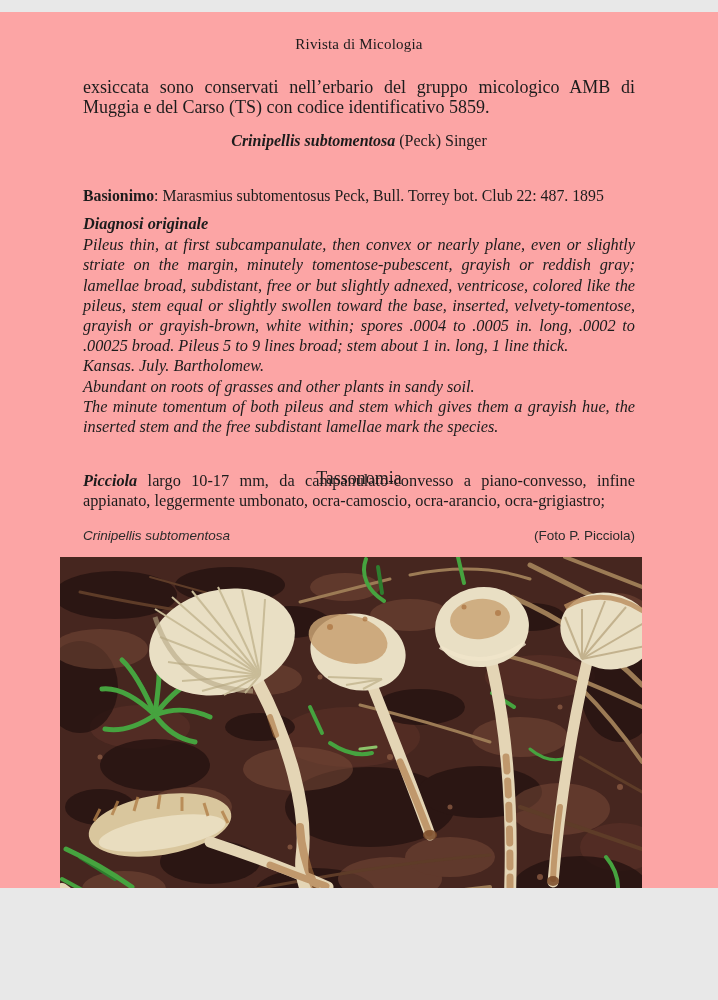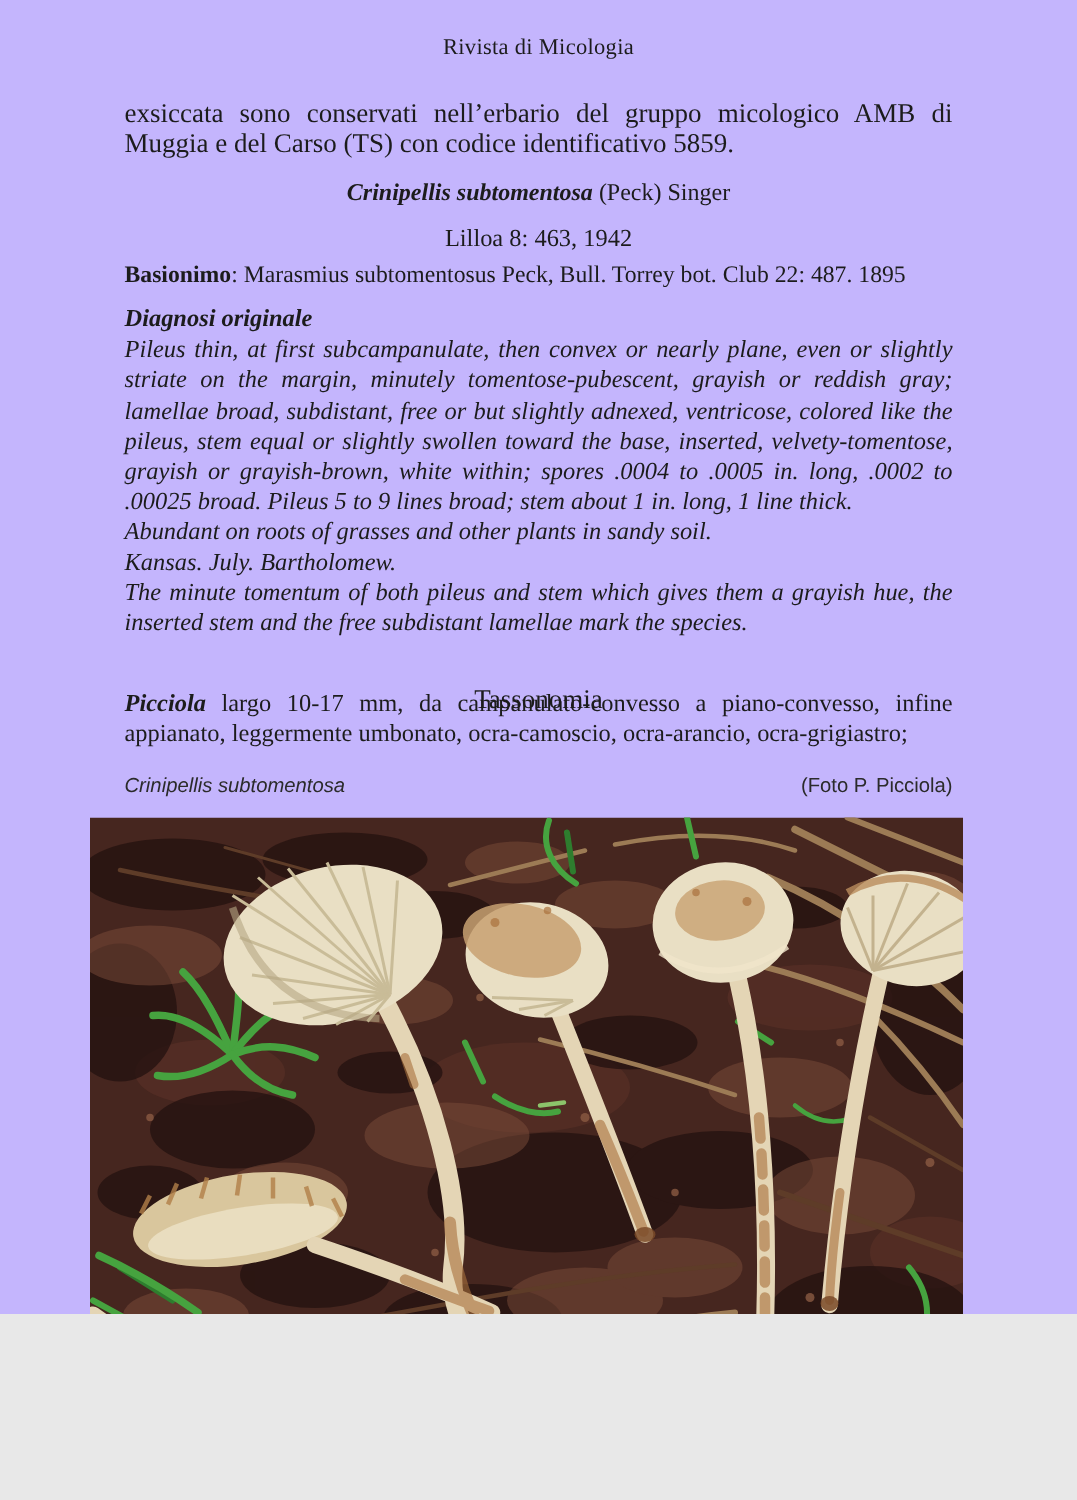--- a/index.html
+++ b/index.html
@@ -1,19 +1,19 @@
 <!DOCTYPE html>
 <html><head>
 <meta charset="utf-8">
 <style>
   * { margin:0; padding:0; box-sizing:border-box; }
   html,body { background:#e8e8e8; }
   .page {
-    position:relative; width:718px; height:876px; margin:0 auto;
-    background:#c4b5fd; color:#1c1c1c;
+    position:relative; width:718px; height:876px; margin:12px auto;
+    background:#fca5a5; color:#1c1c1c;
     font-family:"Liberation Serif", serif; overflow:hidden;
   }
   .abs { position:absolute; }
   .colw { left:83px; width:552px; }
   .journal-header { top:24px; text-align:center; font-size:15px; letter-spacing:.2px; }
   .intro { top:65px; font-size:18px; line-height:20.4px; text-align:justify; }
   .title-line { top:120px; text-align:center; font-size:16px; }
   .title-line .species { font-weight:bold; font-style:italic; }
   .title-citation { top:149px; text-align:center; font-size:16.3px; }
   .basionym { top:175px; font-size:15.8px; white-space:nowrap; }
@@ -38,29 +38,28 @@
 <body>
 
 <div class="page">
 
   <div class="abs colw journal-header">Rivista di Micologia</div>
 
   <div class="abs colw intro">exsiccata sono conservati nell’erbario del gruppo micologico AMB di Muggia e del Carso (TS) con codice identificativo 5859.</div>
 
   <div class="abs colw title-line"><span class="species">Crinipellis subtomentosa</span><span> (Peck) Singer</span></div>
 
-  <div class="abs colw title-citation">Lilloa 8: 463, 1942</div>
 
   <div class="abs colw basionym"><span class="lead">Basionimo</span><span>: </span><span class="sp">Marasmius subtomentosus</span><span> Peck, Bull. Torrey bot. Club 22: 487. 1895</span></div>
 
   <div class="abs colw diagnosis">
     <div class="dhead">Diagnosi originale</div>
     <p>Pileus thin, at first subcampanulate, then convex or nearly plane, even or slightly striate on the margin, minutely tomentose-pubescent, grayish or reddish gray; lamellae broad, subdistant, free or but slightly adnexed, ventricose, colored like the pileus, stem equal or slightly swollen toward the base, inserted, velvety-tomentose, grayish or grayish-brown, white within; spores .0004 to .0005 in. long, .0002 to .00025 broad. Pileus 5 to 9 lines broad; stem about 1 in. long, 1 line thick.</p>
+    <p>Kansas. July. Bartholomew.</p>
     <p>Abundant on roots of grasses and other plants in sandy soil.</p>
-    <p>Kansas. July. Bartholomew.</p>
     <p>The minute tomentum of both pileus and stem which gives them a grayish hue, the inserted stem and the free subdistant lamellae mark the species.</p>
   </div>
 
   <div class="abs colw tax-head">Tassonomia</div>
 
   <div class="abs colw tax-para"><span class="lead">Picciola</span><span> largo 10-17 mm, da campanulato-convesso a piano-convesso, infine appianato, leggermente umbonato, ocra-camoscio, ocra-arancio, ocra-grigiastro;</span></div>
 
   <div class="abs colw fig-caption">
     <span class="cap-sp">Crinipellis subtomentosa</span>
     <span>(Foto P. Picciola)</span>

